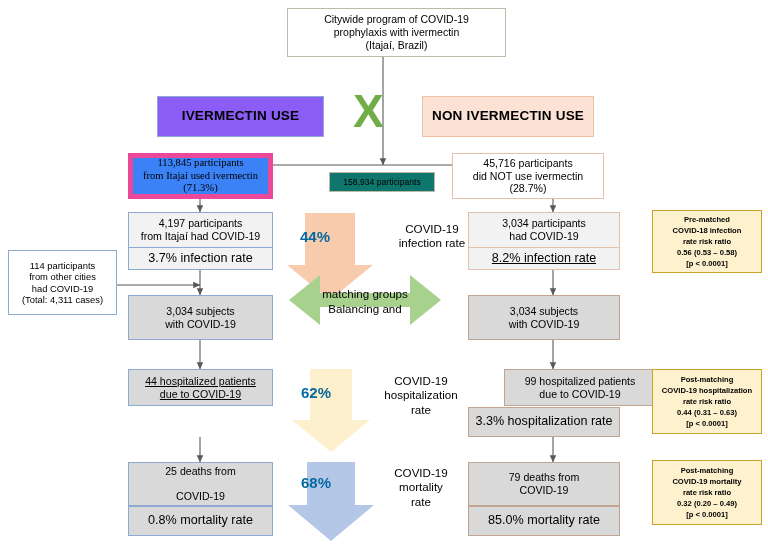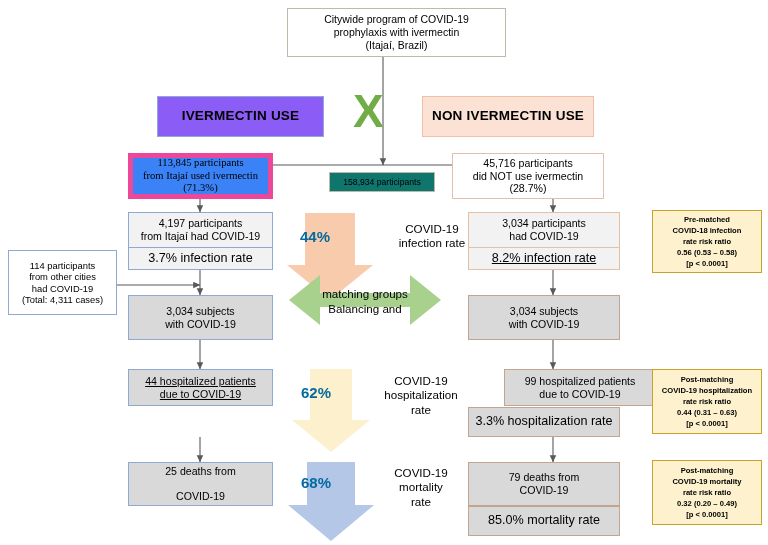--- a/index.html
+++ b/index.html
@@ -190,20 +190,21 @@
 
   <div class="box flow gray-blue" style="left:128px; top:369px; width:145px; height:37px;text-decoration:underline;">
     <div>44 hospitalized patients</div>
     <div>due to COVID-19</div>
   </div>
 
   <div class="box flow gray-blue" style="left:128px; top:462px; width:145px; height:44px;justify-content:space-between;">
     <div>25 deaths from</div>
     <div>COVID-19</div>
   </div>
+  <div class="box flow gray-blue big-rate" style="left:128px; top:506px; width:145px; height:30px;">0.8% mortality rate</div>
 
   <div class="box flow side-note" style="left:8px; top:250px; width:109px; height:65px;">
     <div>114 participants</div>
     <div>from other cities</div>
     <div>had COVID-19</div>
     <div>(Total: 4,311 cases)</div>
   </div>
 
   <div class="box flow white-peach" style="left:452px; top:153px; width:152px; height:46px;">
     <div>45,716 participants</div>

